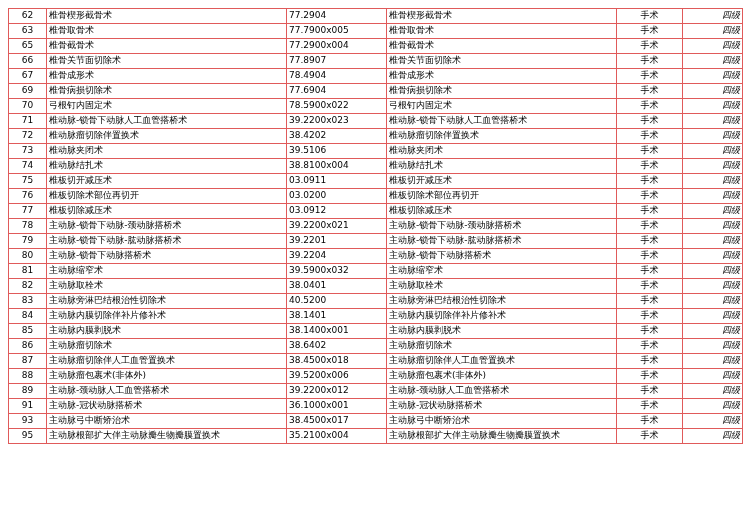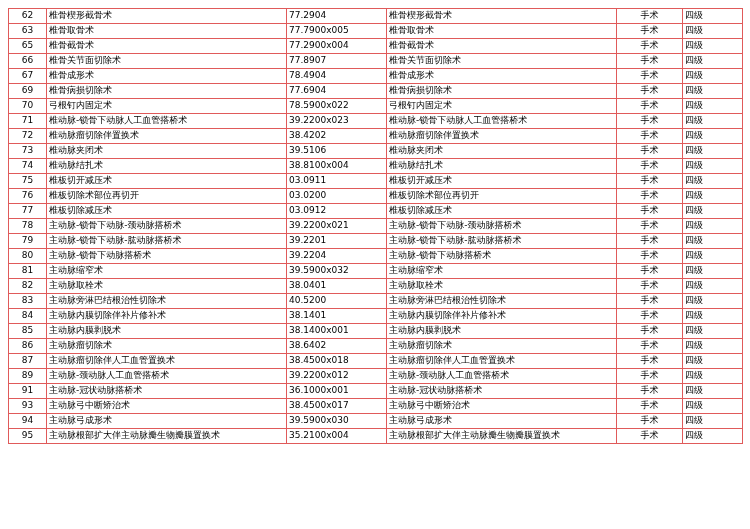--- a/index.html
+++ b/index.html
@@ -43,21 +43,21 @@
   col.c-code  { width: 100px; }
   col.c-alias { width: 230px; }
   col.c-type  { width: 66px; }
   col.c-level { width: 60px; }
 
   td.idx   { text-align: center; }
   td.name  { text-align: left;  padding-left: 4px; }
   td.code  { text-align: left;  padding-left: 4px; }
   td.alias { text-align: left;  padding-left: 4px; }
   td.type  { text-align: center; }
-  td.level { text-align: left; }
+  td.level { text-align: right; font-style: italic; }
 
   .cn {
     font-family: "DejaVu Sans", "Liberation Sans", sans-serif;
   }
 </style>
 </head>
 <body>
 
 <div id="sheet">
   <table class="proc-table">
@@ -256,48 +256,48 @@
         </tr>
         <tr>
           <td class="idx cn">87</td>
           <td class="name cn">主动脉瘤切除伴人工血管置换术</td>
           <td class="code cn">38.4500x018</td>
           <td class="alias cn">主动脉瘤切除伴人工血管置换术</td>
           <td class="type cn">手术</td>
           <td class="level cn">四级</td>
         </tr>
         <tr>
+          <td class="idx cn">88</td>
+          <td class="name cn">主动脉瘤包裹术(非体外)</td>
+          <td class="code cn">39.5200x006</td>
+          <td class="alias cn">主动脉瘤包裹术(非体外)</td>
+          <td class="type cn">手术</td>
+          <td class="level cn">四级</td>
+        </tr>
+        <tr>
           <td class="idx cn">89</td>
           <td class="name cn">主动脉-颈动脉人工血管搭桥术</td>
           <td class="code cn">39.2200x012</td>
           <td class="alias cn">主动脉-颈动脉人工血管搭桥术</td>
           <td class="type cn">手术</td>
           <td class="level cn">四级</td>
         </tr>
         <tr>
           <td class="idx cn">91</td>
           <td class="name cn">主动脉-冠状动脉搭桥术</td>
           <td class="code cn">36.1000x001</td>
           <td class="alias cn">主动脉-冠状动脉搭桥术</td>
           <td class="type cn">手术</td>
           <td class="level cn">四级</td>
         </tr>
         <tr>
           <td class="idx cn">93</td>
           <td class="name cn">主动脉弓中断矫治术</td>
           <td class="code cn">38.4500x017</td>
           <td class="alias cn">主动脉弓中断矫治术</td>
-          <td class="type cn">手术</td>
-          <td class="level cn">四级</td>
-        </tr>
-        <tr>
-          <td class="idx cn">94</td>
-          <td class="name cn">主动脉弓成形术</td>
-          <td class="code cn">39.5900x030</td>
-          <td class="alias cn">主动脉弓成形术</td>
           <td class="type cn">手术</td>
           <td class="level cn">四级</td>
         </tr>
         <tr>
           <td class="idx cn">95</td>
           <td class="name cn">主动脉根部扩大伴主动脉瓣生物瓣膜置换术</td>
           <td class="code cn">35.2100x004</td>
           <td class="alias cn">主动脉根部扩大伴主动脉瓣生物瓣膜置换术</td>
           <td class="type cn">手术</td>
           <td class="level cn">四级</td>

